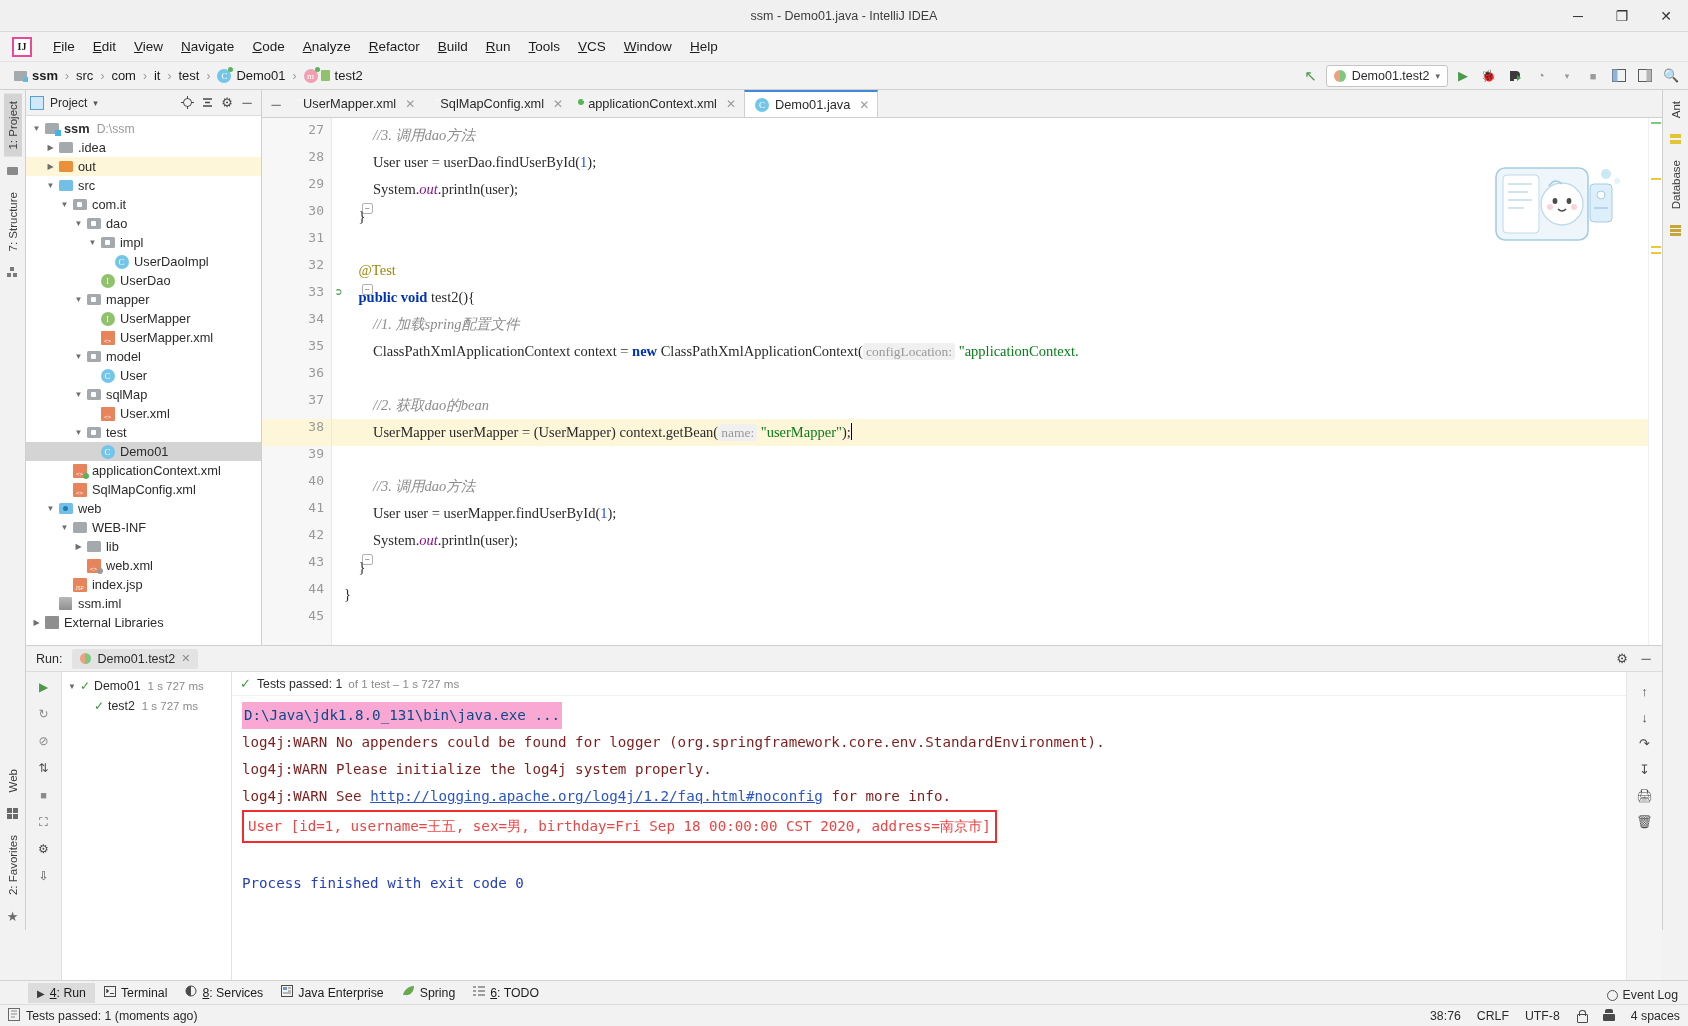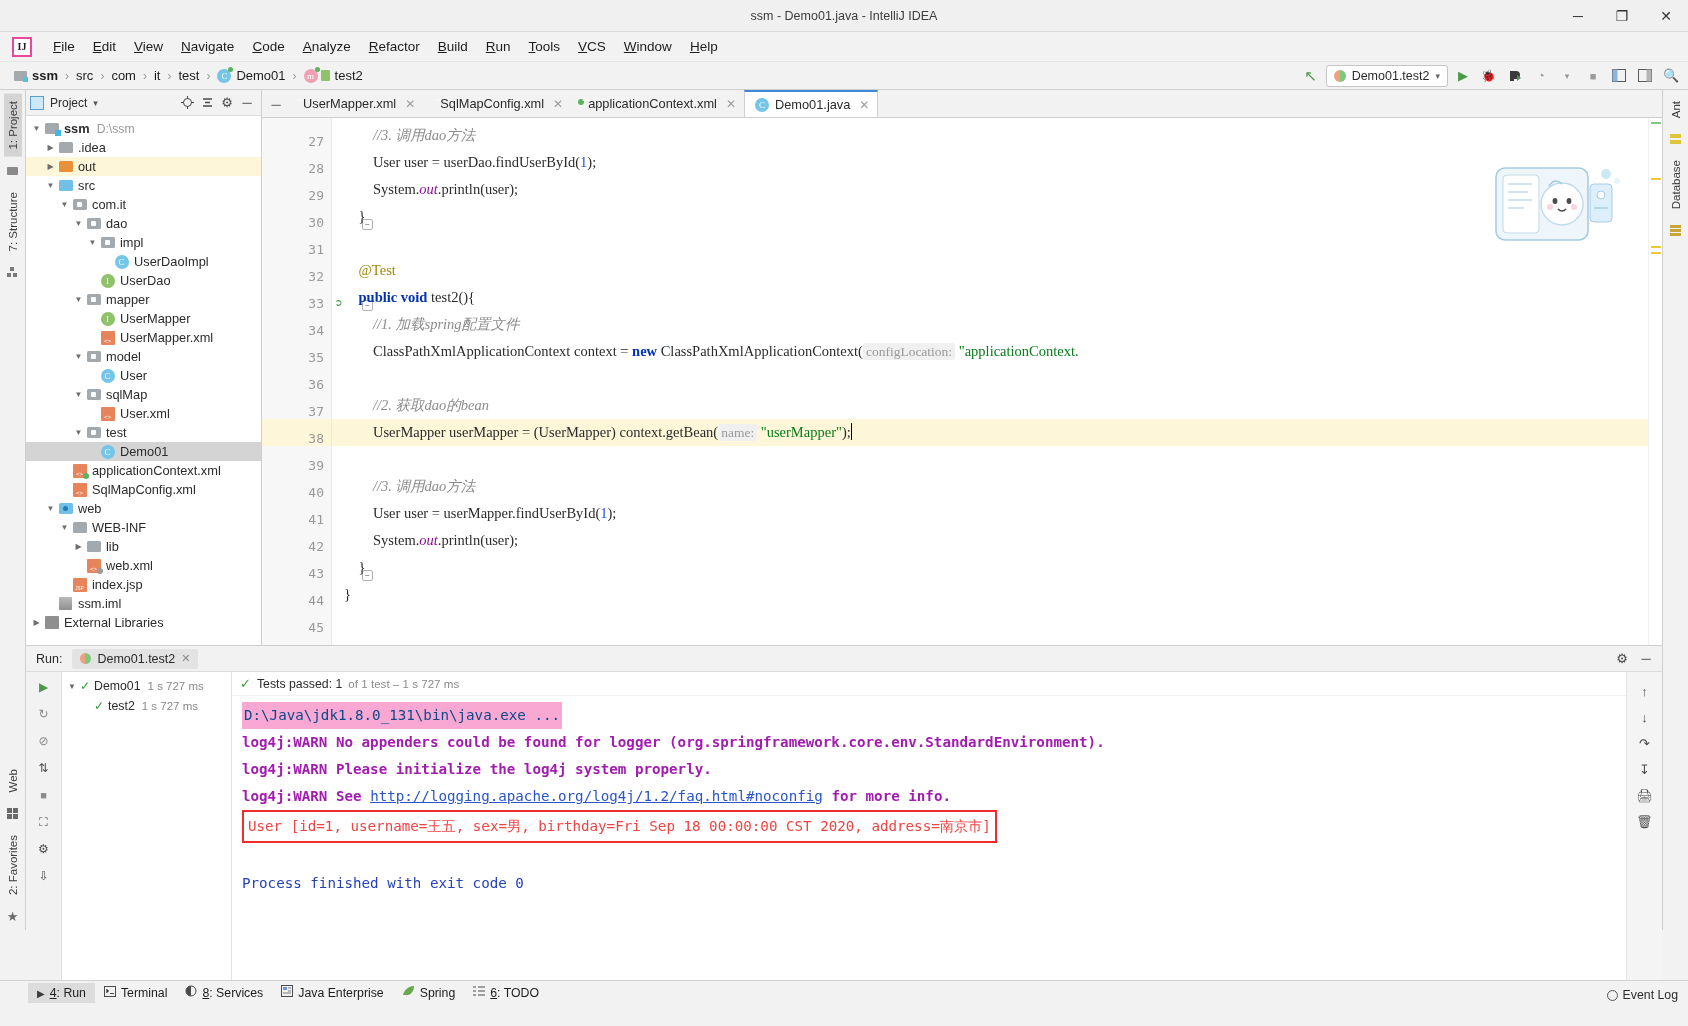--- a/index.html
+++ b/index.html
@@ -126,21 +126,21 @@
               color:#555;font-size:13px; }
   .tab { height: 27px; display: flex; align-items: center; gap: 6px; padding: 0 8px 0 10px;
          font-size: 12.8px; border-left: 1px solid transparent; cursor: default; }
   .tab .x { color: #9a9a9a; font-size: 12px; margin-left: 3px; }
   .tab.active { background: #fff; border-top: 2px solid #3f88d8;
                 border-left: 1px solid #cfcfcf; border-right: 1px solid #cfcfcf; }
 
   .code-area { flex: 1; display: flex; position: relative; overflow: hidden; background: #fff; }
   .gutter { width: 70px; background: #f7f7f7; border-right: 1px solid #e9e9e9;
             flex: 0 0 70px; padding-top: 4px; }
-  .gutter .gline { height: 27px; display: flex; align-items: flex-end; justify-content: flex-end;
+  .gutter .gline { height: 27px; display: flex; align-items: flex-start; justify-content: flex-end;
                    padding-right: 7px; font-family: "DejaVu Sans Mono", monospace;
                    font-size: 13px; color: #999; position: relative; }
   .gutter .gline.hl { background: #fdf6d8; }
   .runmark { position: absolute; right: -20px; width: 16px; height: 16px;
              color: #4a9a4a; font-size: 12px; display: flex; align-items: center; }
   .foldmark { position: absolute; right: -42px; width: 11px; height: 11px;
               border: 1px solid #b0b0b0; border-radius: 2px; background: #fff;
               font-size: 8px; line-height: 9px; text-align: center; color: #777; }
   .code { flex: 1; padding-top: 4px; font-family: Liberation Serif, serif;
           font-size: 14.5px; line-height: 27px; white-space: pre; overflow: hidden;
@@ -189,21 +189,21 @@
   .ttrow { height: 20px; display: flex; align-items: center; white-space: nowrap; padding-left: 4px; }
   .tt-time { color: #8a8a8a; margin-left: 7px; font-size: 11.5px; }
   .console-col { flex: 1; display: flex; flex-direction: column; min-width: 0; }
   .test-status { height: 24px; display: flex; align-items: center; gap: 6px;
                  padding-left: 8px; font-size: 12.3px; border-bottom: 1px solid #f0f0f0;
                  background: #fff; }
   .ts-sub { color: #8a8a8a; font-size: 11.6px; }
   .console { flex: 1; padding: 6px 0 0 10px; font-family: "DejaVu Sans Mono", monospace;
              font-size: 14.2px; line-height: 27px; overflow: hidden; background: #fff; }
   .c-cmd { background: #f9a8d4; color: #0a4a8a; display: inline-block; padding: 0 2px; }
-  .c-warn { color: #a21caf; font-weight: bold; }
+  .c-warn { color: #7f1d1d; }
   .c-link { color: #2a55c8; text-decoration: underline; }
   .c-out-box { display: inline-block; border: 2px solid #f02c2c; padding: 1px 4px; color: #ef4444; }
   .c-exit { color: #2540b8; }
   .console-right { width: 36px; background: #f4f4f4; display: flex; flex-direction: column;
                    align-items: center; padding-top: 6px; border-left: 1px solid #e6e6e6; }
   .cr-ico { width: 24px; height: 26px; display: flex; align-items: center;
             justify-content: center; font-size: 13px; color: #4a4a4a; }
 
   
   .toolbar-bottom { position: absolute; left: 0; right: 0; bottom: 22px; height: 24px;
@@ -863,14 +863,33 @@
           <span><u>6</u>: TODO</span>
         </div>
       </div>
   </div>
 
   <div class="evt-log">
     <span class="circ"></span>
     <span>Event Log</span>
   </div>
 
+  <div class="statusbar">
+    <span class="sb-left">
+      <span>
+        <svg width="12" height="13" viewBox="0 0 12 13">
+            <rect x="0.5" y="0.5" width="11" height="12" fill="none" stroke="#6a6a6a"></rect>
+            <path d="M3 3h6M3 6h6M3 9h4" stroke="#8a8a8a"></path>
+          </svg>
+      </span>
+      <span>Tests passed: 1 (moments ago)</span>
+    </span>
+    <span class="sb-right">
+      <span>38:76</span>
+      <span>CRLF</span>
+      <span>UTF-8</span>
+      <span class="lockico"></span>
+      <span class="manico"></span>
+      <span>4 spaces</span>
+    </span>
+  </div>
 
 </div>
 
 </body></html>

